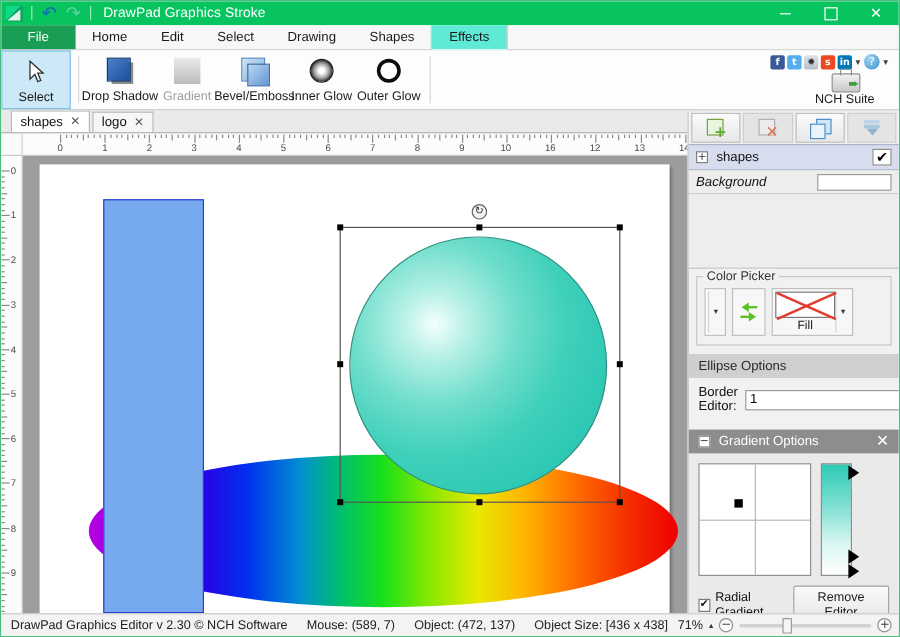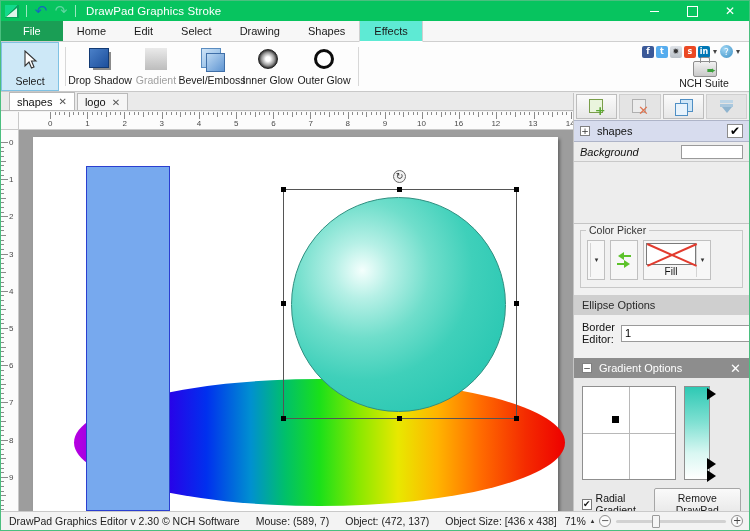--- a/index.html
+++ b/index.html
@@ -807,21 +807,21 @@
           <div class="gm" style="top:2px"></div>
           <div class="gm" style="top:72px"></div>
           <div class="gm" style="top:84px"></div>
         </div>
       </div>
       <div class="grad-foot">
         <div class="chk-row">
           <div class="chkbox">✔</div>
           <span>Radial Gradient</span>
         </div>
-        <button class="btn">Remove DrawPad</button>
+        <button class="btn">Remove Editor</button>
       </div>
     </div>
   </div>
 
   <div class="statusbar">
     <div class="sb-cell">DrawPad Graphics Editor v 2.30 © NCH Software</div>
     <div class="sb-div"></div>
     <div class="sb-cell">Mouse: (589, 7)</div>
     <div class="sb-cell">Object: (472, 137)</div>
     <div class="sb-cell">Object Size: [436 x 438]</div>

